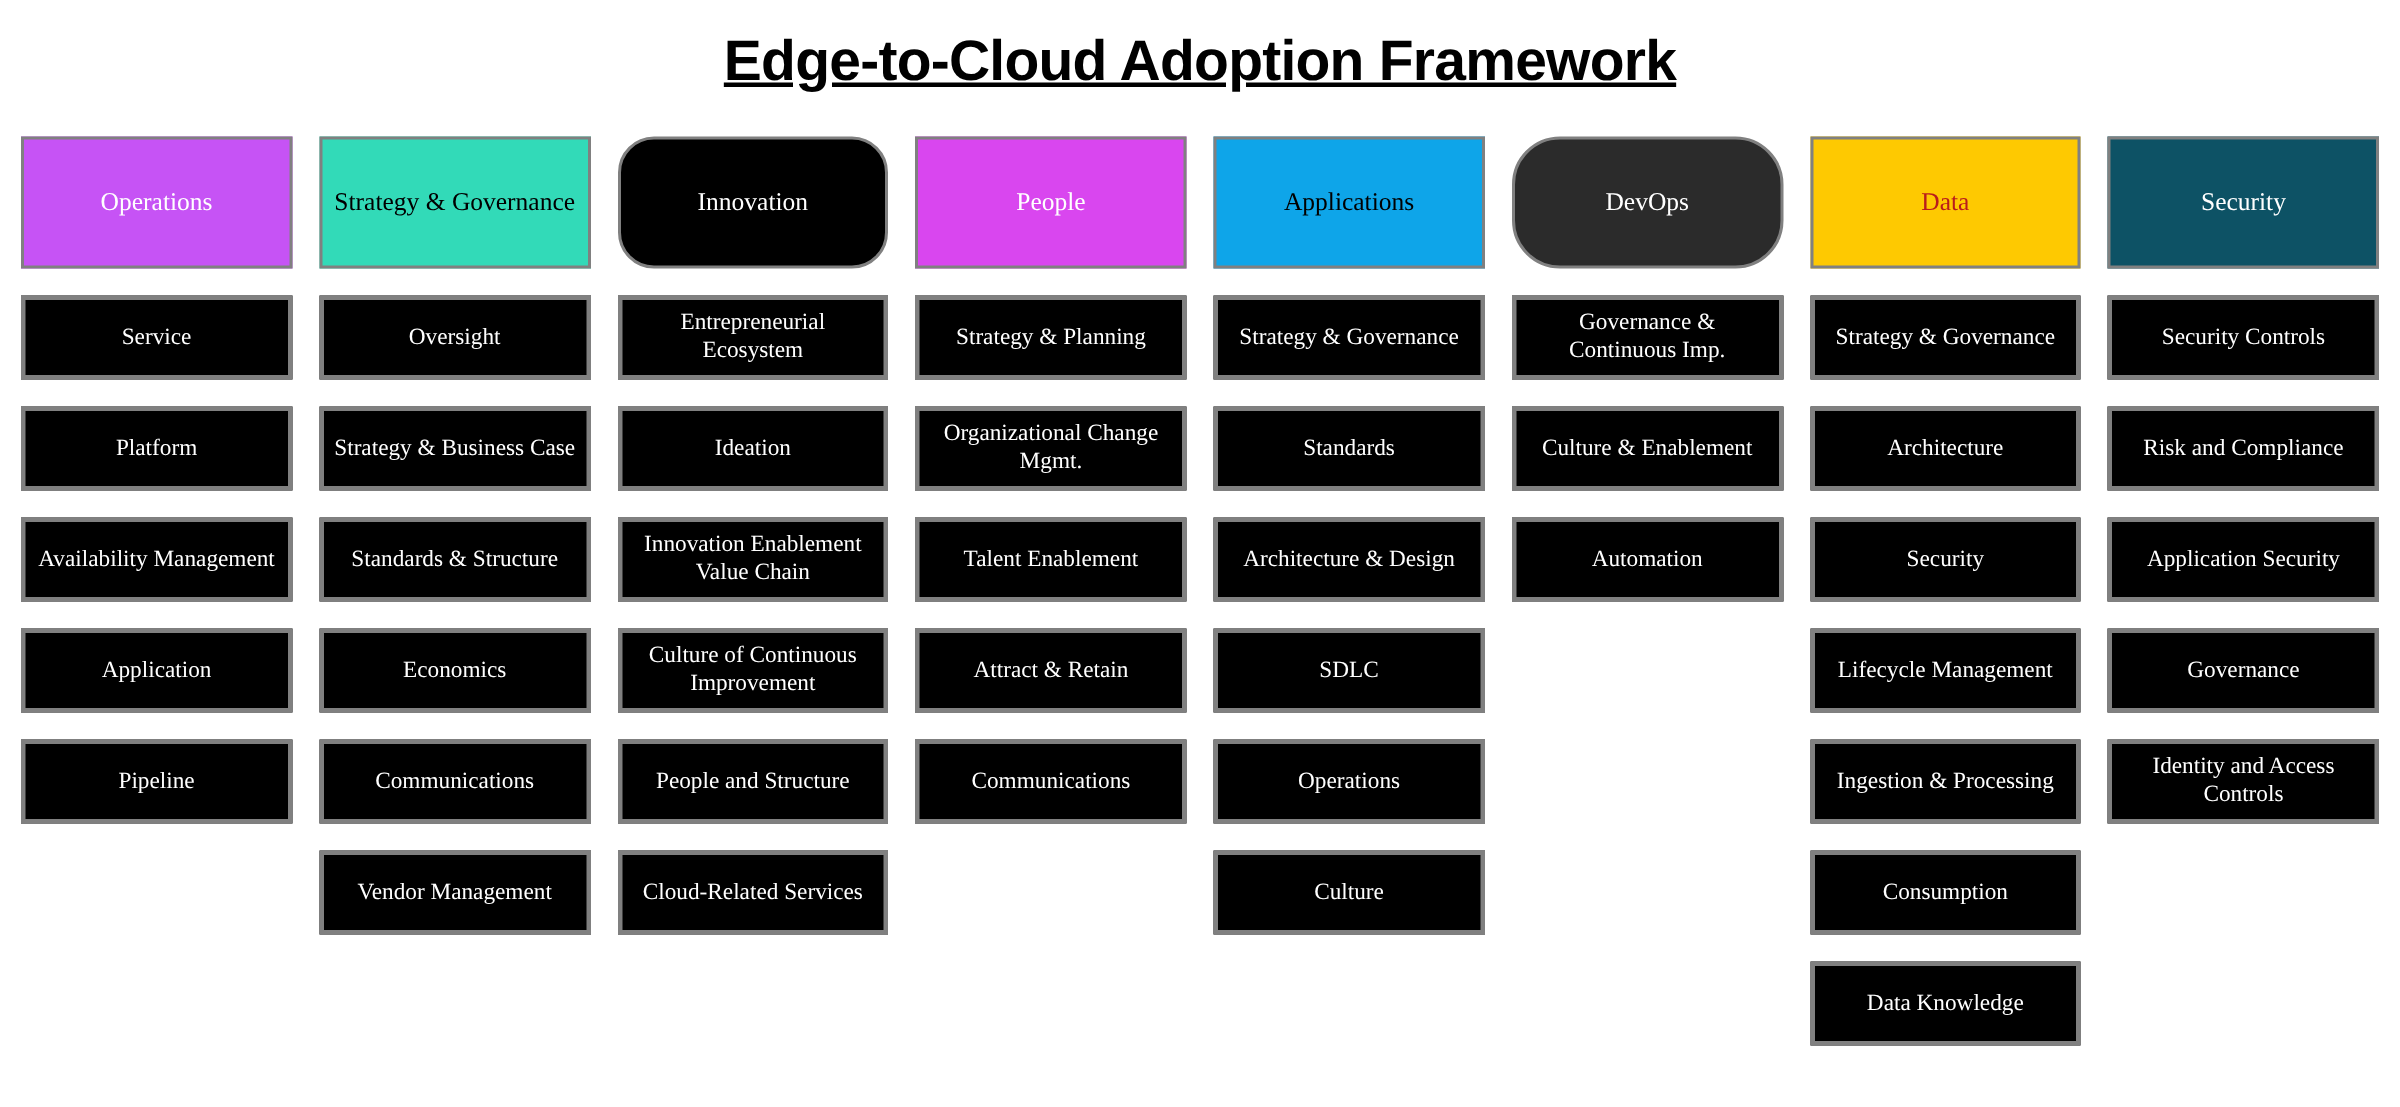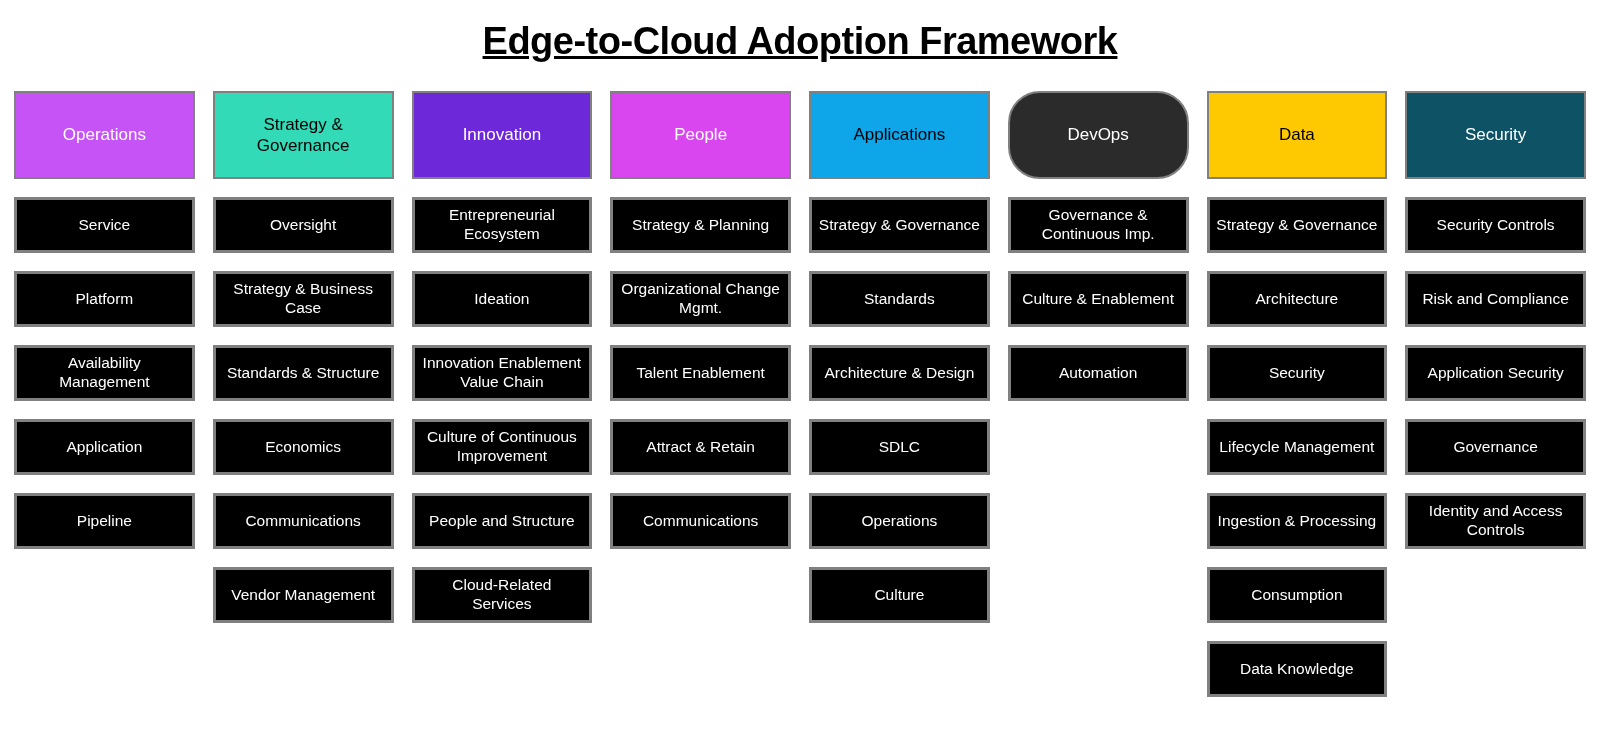--- a/index.html
+++ b/index.html
@@ -15,20 +15,21 @@
     font-weight: 700;
     color: #000;
     margin: 10px 0 28px;
     letter-spacing: -0.5px;
     text-decoration: underline;
   }
   .grid {
     display: flex;
     gap: 18px;
     align-items: flex-start;
+    font-family: Liberation Serif, serif;
   }
   .col {
     flex: 1 1 0;
     display: flex;
     flex-direction: column;
     gap: 12px;
   }
   .header-box {
     border: 2px solid #808080;
     height: 88px;
@@ -83,21 +84,21 @@
       <div class="items">
         <div class="item-box">Oversight</div>
         <div class="item-box">Strategy &amp; Business Case</div>
         <div class="item-box">Standards &amp; Structure</div>
         <div class="item-box">Economics</div>
         <div class="item-box">Communications</div>
         <div class="item-box">Vendor Management</div>
       </div>
     </div>
     <div class="col">
-      <div class="header-box" style="background: #6d28d9; color: rgb(255, 255, 255);">Innovation</div>
+      <div class="header-box" style="background: #000000; color: rgb(255, 255, 255); border-radius: 24px;">Innovation</div>
       <div class="items">
         <div class="item-box">Entrepreneurial Ecosystem</div>
         <div class="item-box">Ideation</div>
         <div class="item-box">Innovation Enablement Value Chain</div>
         <div class="item-box">Culture of Continuous Improvement</div>
         <div class="item-box">People and Structure</div>
         <div class="item-box">Cloud-Related Services</div>
       </div>
     </div>
     <div class="col">
@@ -123,21 +124,21 @@
     </div>
     <div class="col">
       <div class="header-box" style="background: rgb(43, 43, 43); color: rgb(255, 255, 255); border-radius: 32px;">DevOps</div>
       <div class="items">
         <div class="item-box">Governance &amp; Continuous Imp.</div>
         <div class="item-box">Culture &amp; Enablement</div>
         <div class="item-box">Automation</div>
       </div>
     </div>
     <div class="col">
-      <div class="header-box" style="background: rgb(254, 201, 1); color: #000000;">Data</div>
+      <div class="header-box" style="background: rgb(254, 201, 1); color: #b91c1c;">Data</div>
       <div class="items">
         <div class="item-box">Strategy &amp; Governance</div>
         <div class="item-box">Architecture</div>
         <div class="item-box">Security</div>
         <div class="item-box">Lifecycle Management</div>
         <div class="item-box">Ingestion &amp; Processing</div>
         <div class="item-box">Consumption</div>
         <div class="item-box">Data Knowledge</div>
       </div>
     </div>

